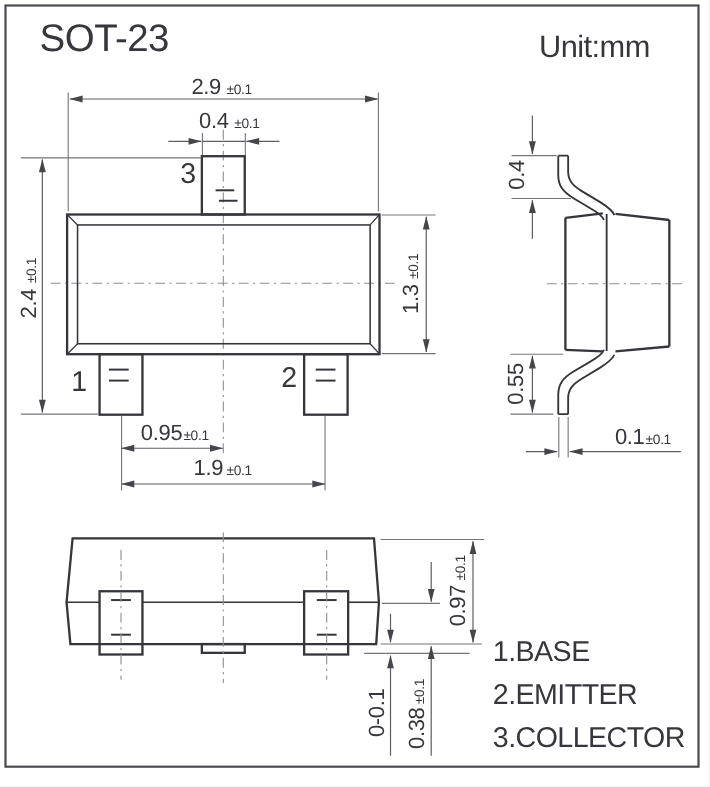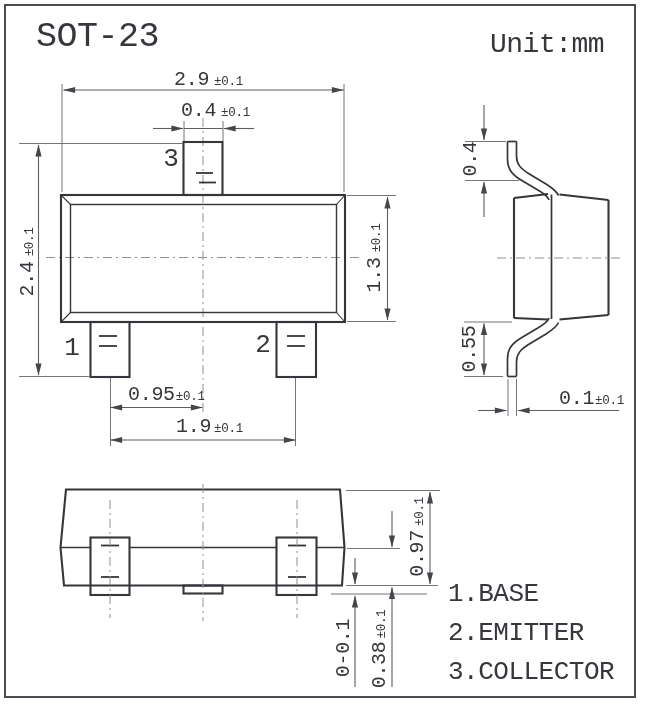--- a/index.html
+++ b/index.html
@@ -1,20 +1,20 @@
 <!DOCTYPE html>
 <html><head>
 <meta charset="utf-8">
 <style>
   html,body{margin:0;padding:0;background:#e8e8e8;}
   .page{
     position:relative;
     width:645px;height:715px;
     background:#ffffff;
-    font-family:Liberation Mono, monospace;
+    font-family:Liberation Sans, sans-serif;
     overflow:hidden;
   }
   .border-frame{
     position:absolute;
     left:4px;top:4px;width:632px;height:694px;
     border:2px solid #4b4b52;
     box-sizing:border-box;
     pointer-events:none;
   }
   svg{position:absolute;left:0;top:0;}

